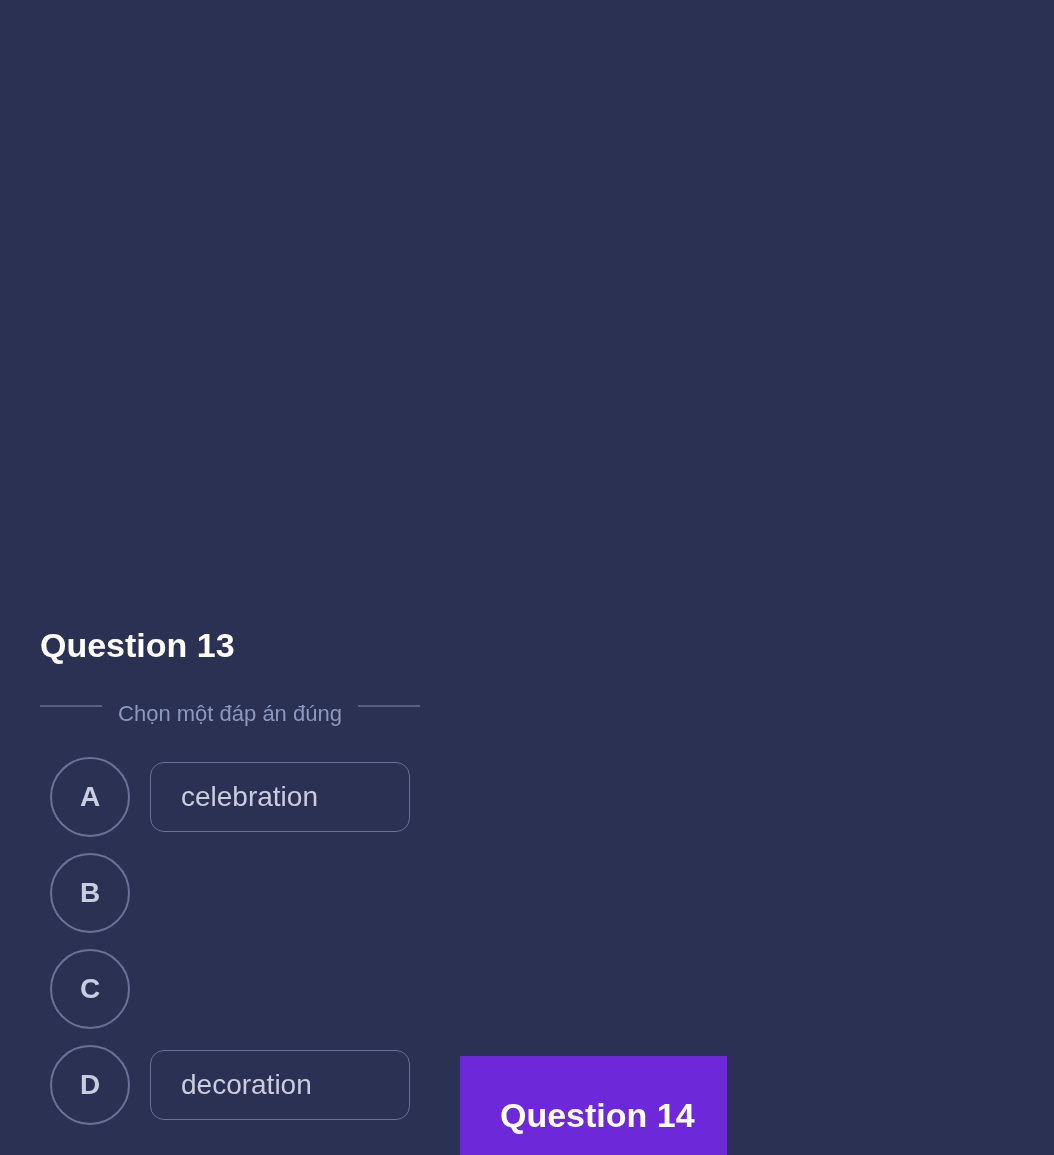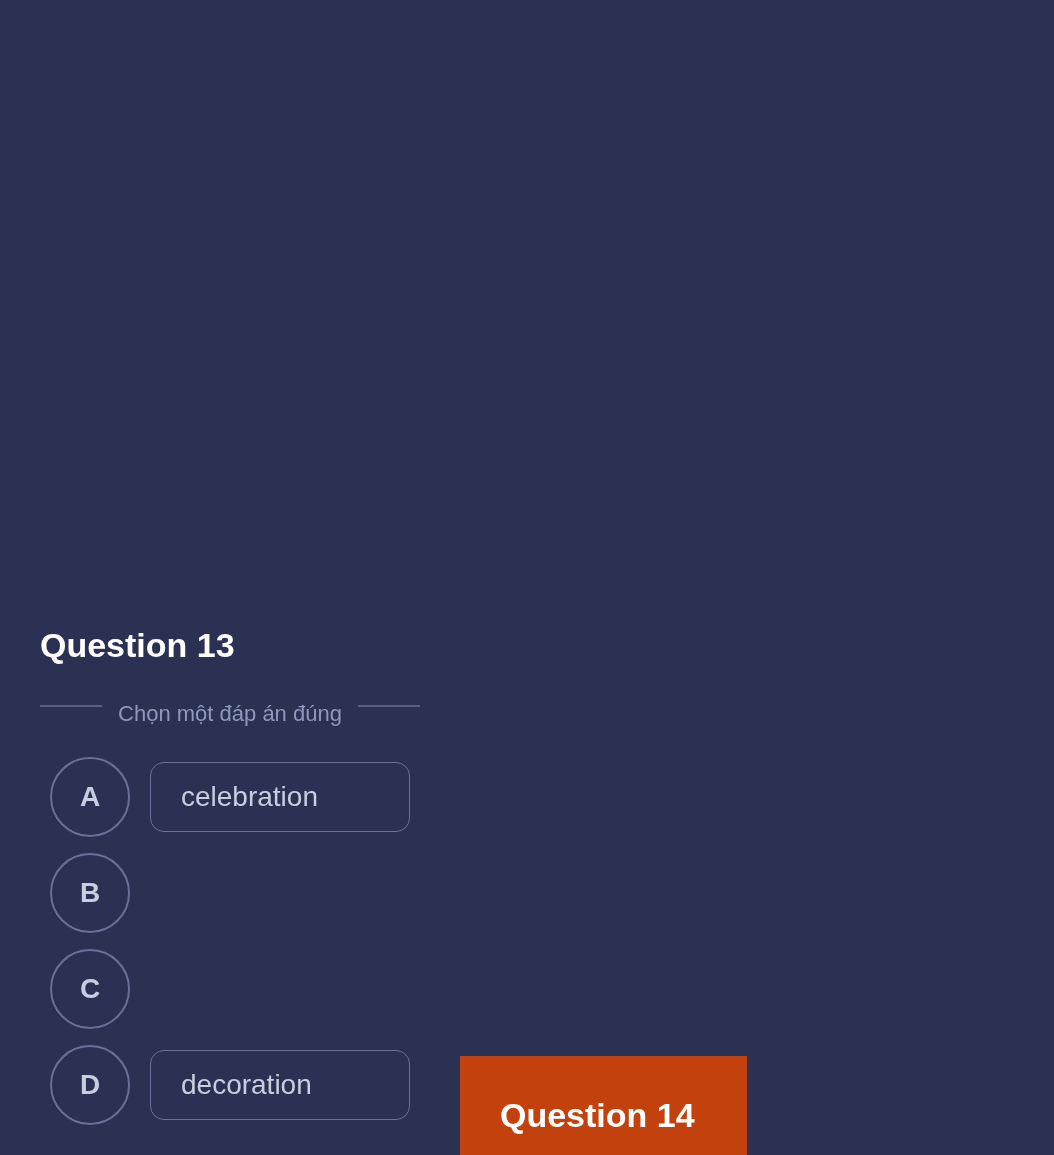--- a/index.html
+++ b/index.html
@@ -109,22 +109,22 @@
       margin-top: 30px;
     }
 
     .separator-bar-2 {
       height: 10px;
       background-color: #3a4060;
       margin-bottom: 0;
     }
 
     .question14-section {
-      padding: 40px 52px 20px 40px;
-      background-color: #c2410c;
+      padding: 40px 32px 20px 40px;
+      background-color: #6d28d9;
     }
 
     .question14-title {
       font-size: 34px;
       font-weight: 700;
       color: #ffffff;
     }
   </style>
 </head>
 <body>

